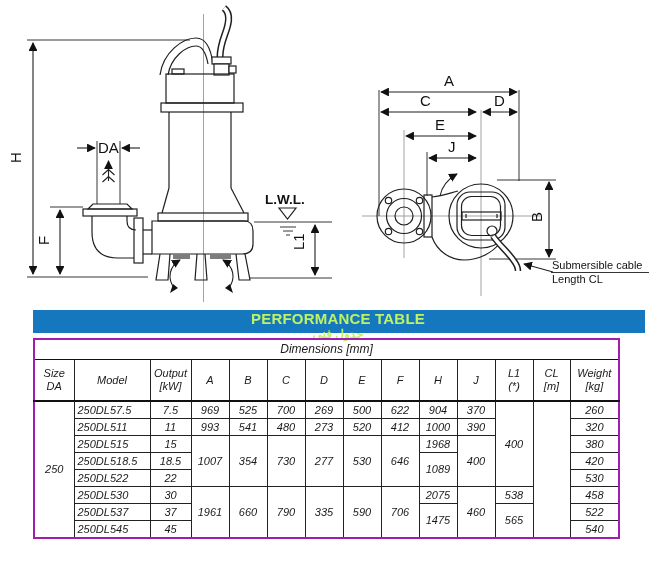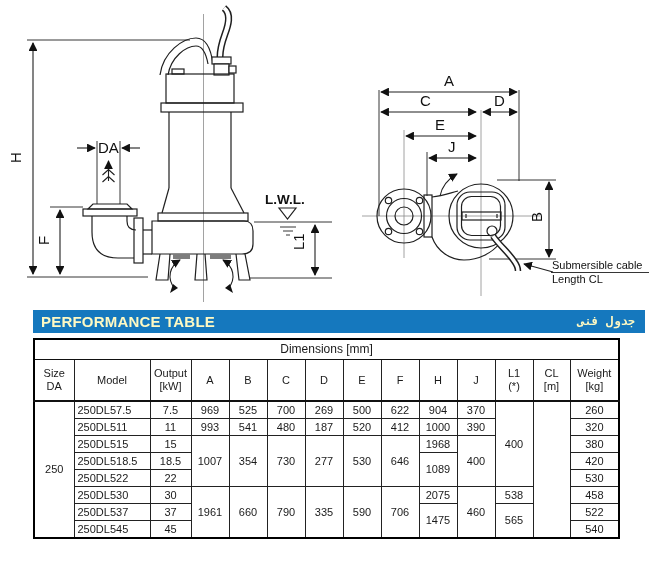--- a/index.html
+++ b/index.html
@@ -10,25 +10,25 @@
   svg .thin{stroke:#1f1f1f;stroke-width:0.9;fill:none;}
   svg .dim{stroke:#1f1f1f;stroke-width:1.1;fill:none;}
   svg .cl{stroke:#8a8a8a;stroke-width:0.8;fill:none;}
   svg .fillwhite{fill:#ffffff;stroke:#1f1f1f;stroke-width:1.2;}
   svg .darkfill{fill:#7d7d7d;stroke:none;}
   svg text{fill:#111;font-family:"Liberation Sans",sans-serif;}
   svg .dimletter{font-size:15px;}
   svg .small{font-size:11px;}
   .perf-bar{position:absolute;left:33px;top:310px;width:612px;height:23px;background:#1578be;
             display:flex;align-items:center;justify-content:space-between;
-            padding:0 10px 0 8px;box-sizing:border-box;color:#fef9c3;}
+            padding:0 10px 0 8px;box-sizing:border-box;color:#bef264;flex-direction:column;}
   .perf-bar .en{font-weight:bold;font-size:15px;letter-spacing:.2px;white-space:nowrap;}
-  .perf-bar .ar{font-size:12px;font-weight:bold;direction:rtl;white-space:nowrap;font-family:Liberation Mono, monospace;}
+  .perf-bar .ar{font-size:12px;font-weight:bold;direction:rtl;white-space:nowrap;}
   table.perf{position:absolute;left:33px;top:338px;width:585px;border-collapse:collapse;
-             table-layout:fixed;border:2px solid #000000;font-size:11px;text-align:center;}
+             table-layout:fixed;border:2px solid #a21caf;font-size:11px;text-align:center;font-style:italic;}
   table.perf td,table.perf th{border:1px solid #222;padding:0;font-weight:normal;line-height:1.15;
              overflow:hidden;white-space:nowrap;}
   table.perf thead tr.dims td{height:19px;font-size:12px;border-bottom:1.5px solid #111;}
   table.perf thead tr.cols th{height:40px;border-bottom:2px solid #111;}
   table.perf tbody td{height:16px;}
   table.perf tbody td.model{text-align:left;padding-left:3px;}
 </style>
 </head>
 <body>
 
@@ -256,21 +256,21 @@
           <td rowspan="5">400</td>
           <td rowspan="8"></td>
           <td>260</td>
         </tr>
         <tr>
           <td class="model">250DL511</td>
           <td>11</td>
           <td>993</td>
           <td>541</td>
           <td>480</td>
-          <td>187</td>
+          <td>273</td>
           <td>520</td>
           <td>412</td>
           <td>1000</td>
           <td>390</td>
           <td>320</td>
         </tr>
         <tr>
           <td class="model">250DL515</td>
           <td>15</td>
           <td rowspan="3">1007</td>

